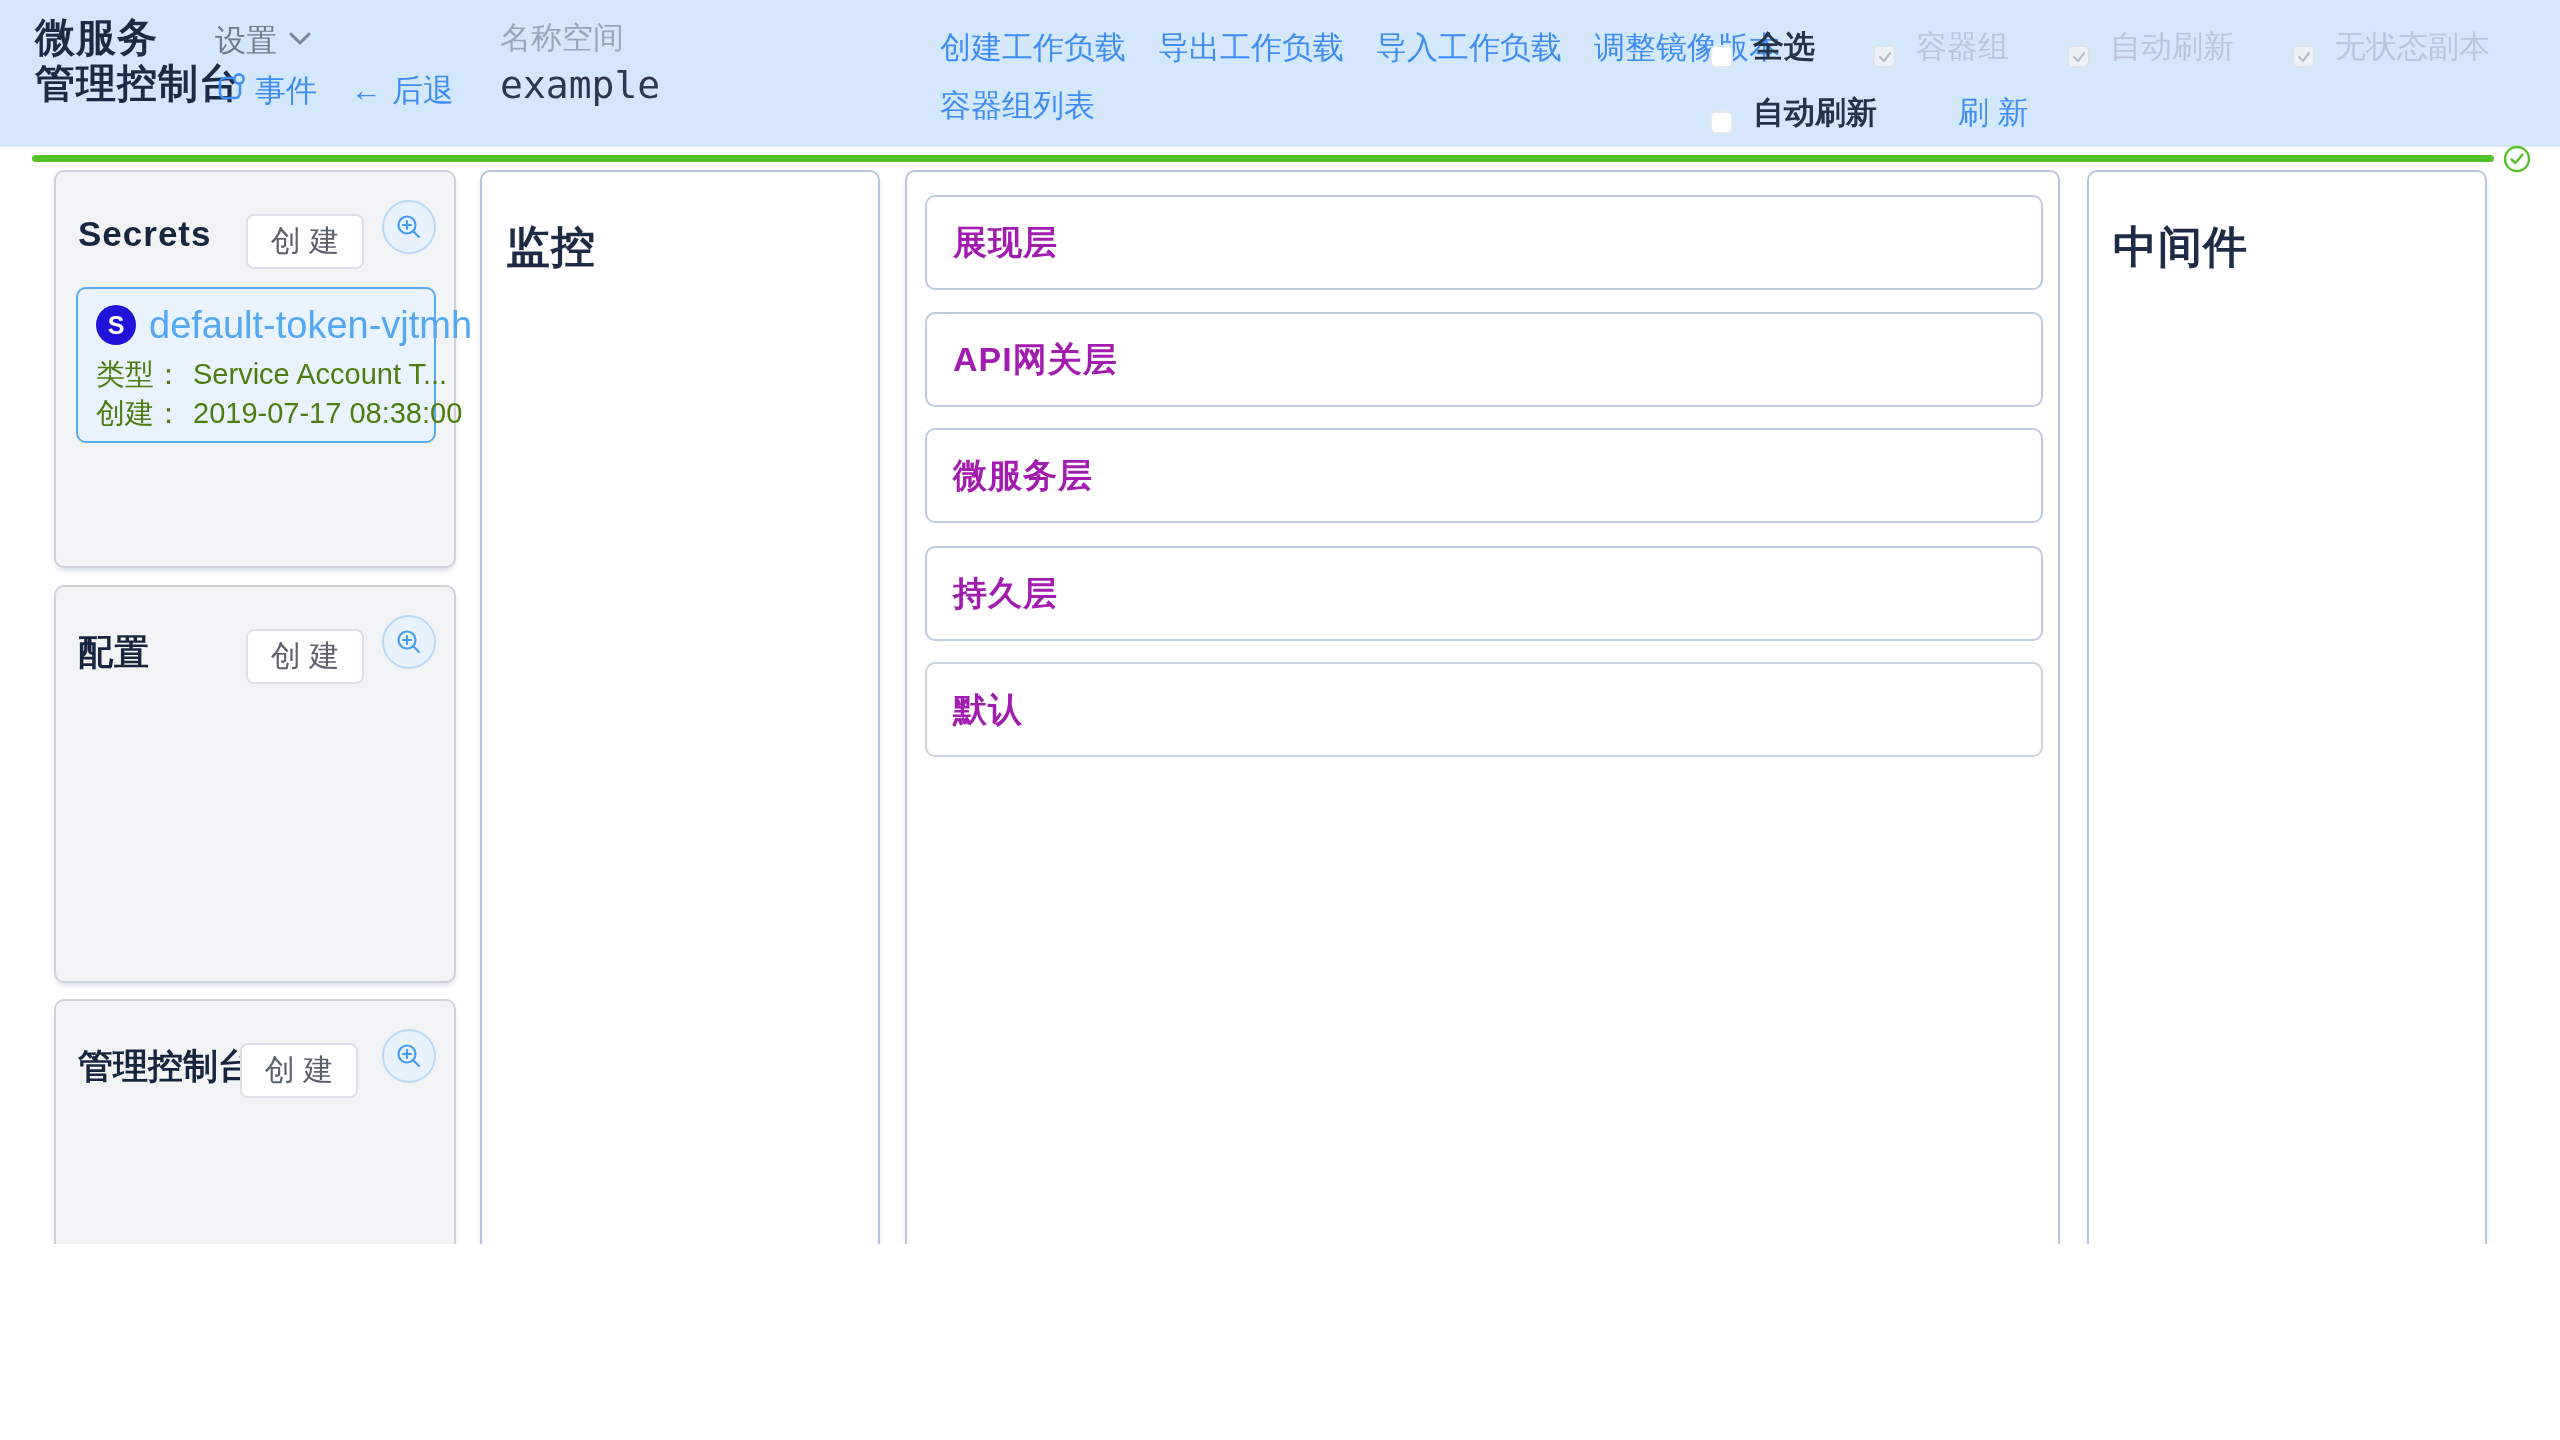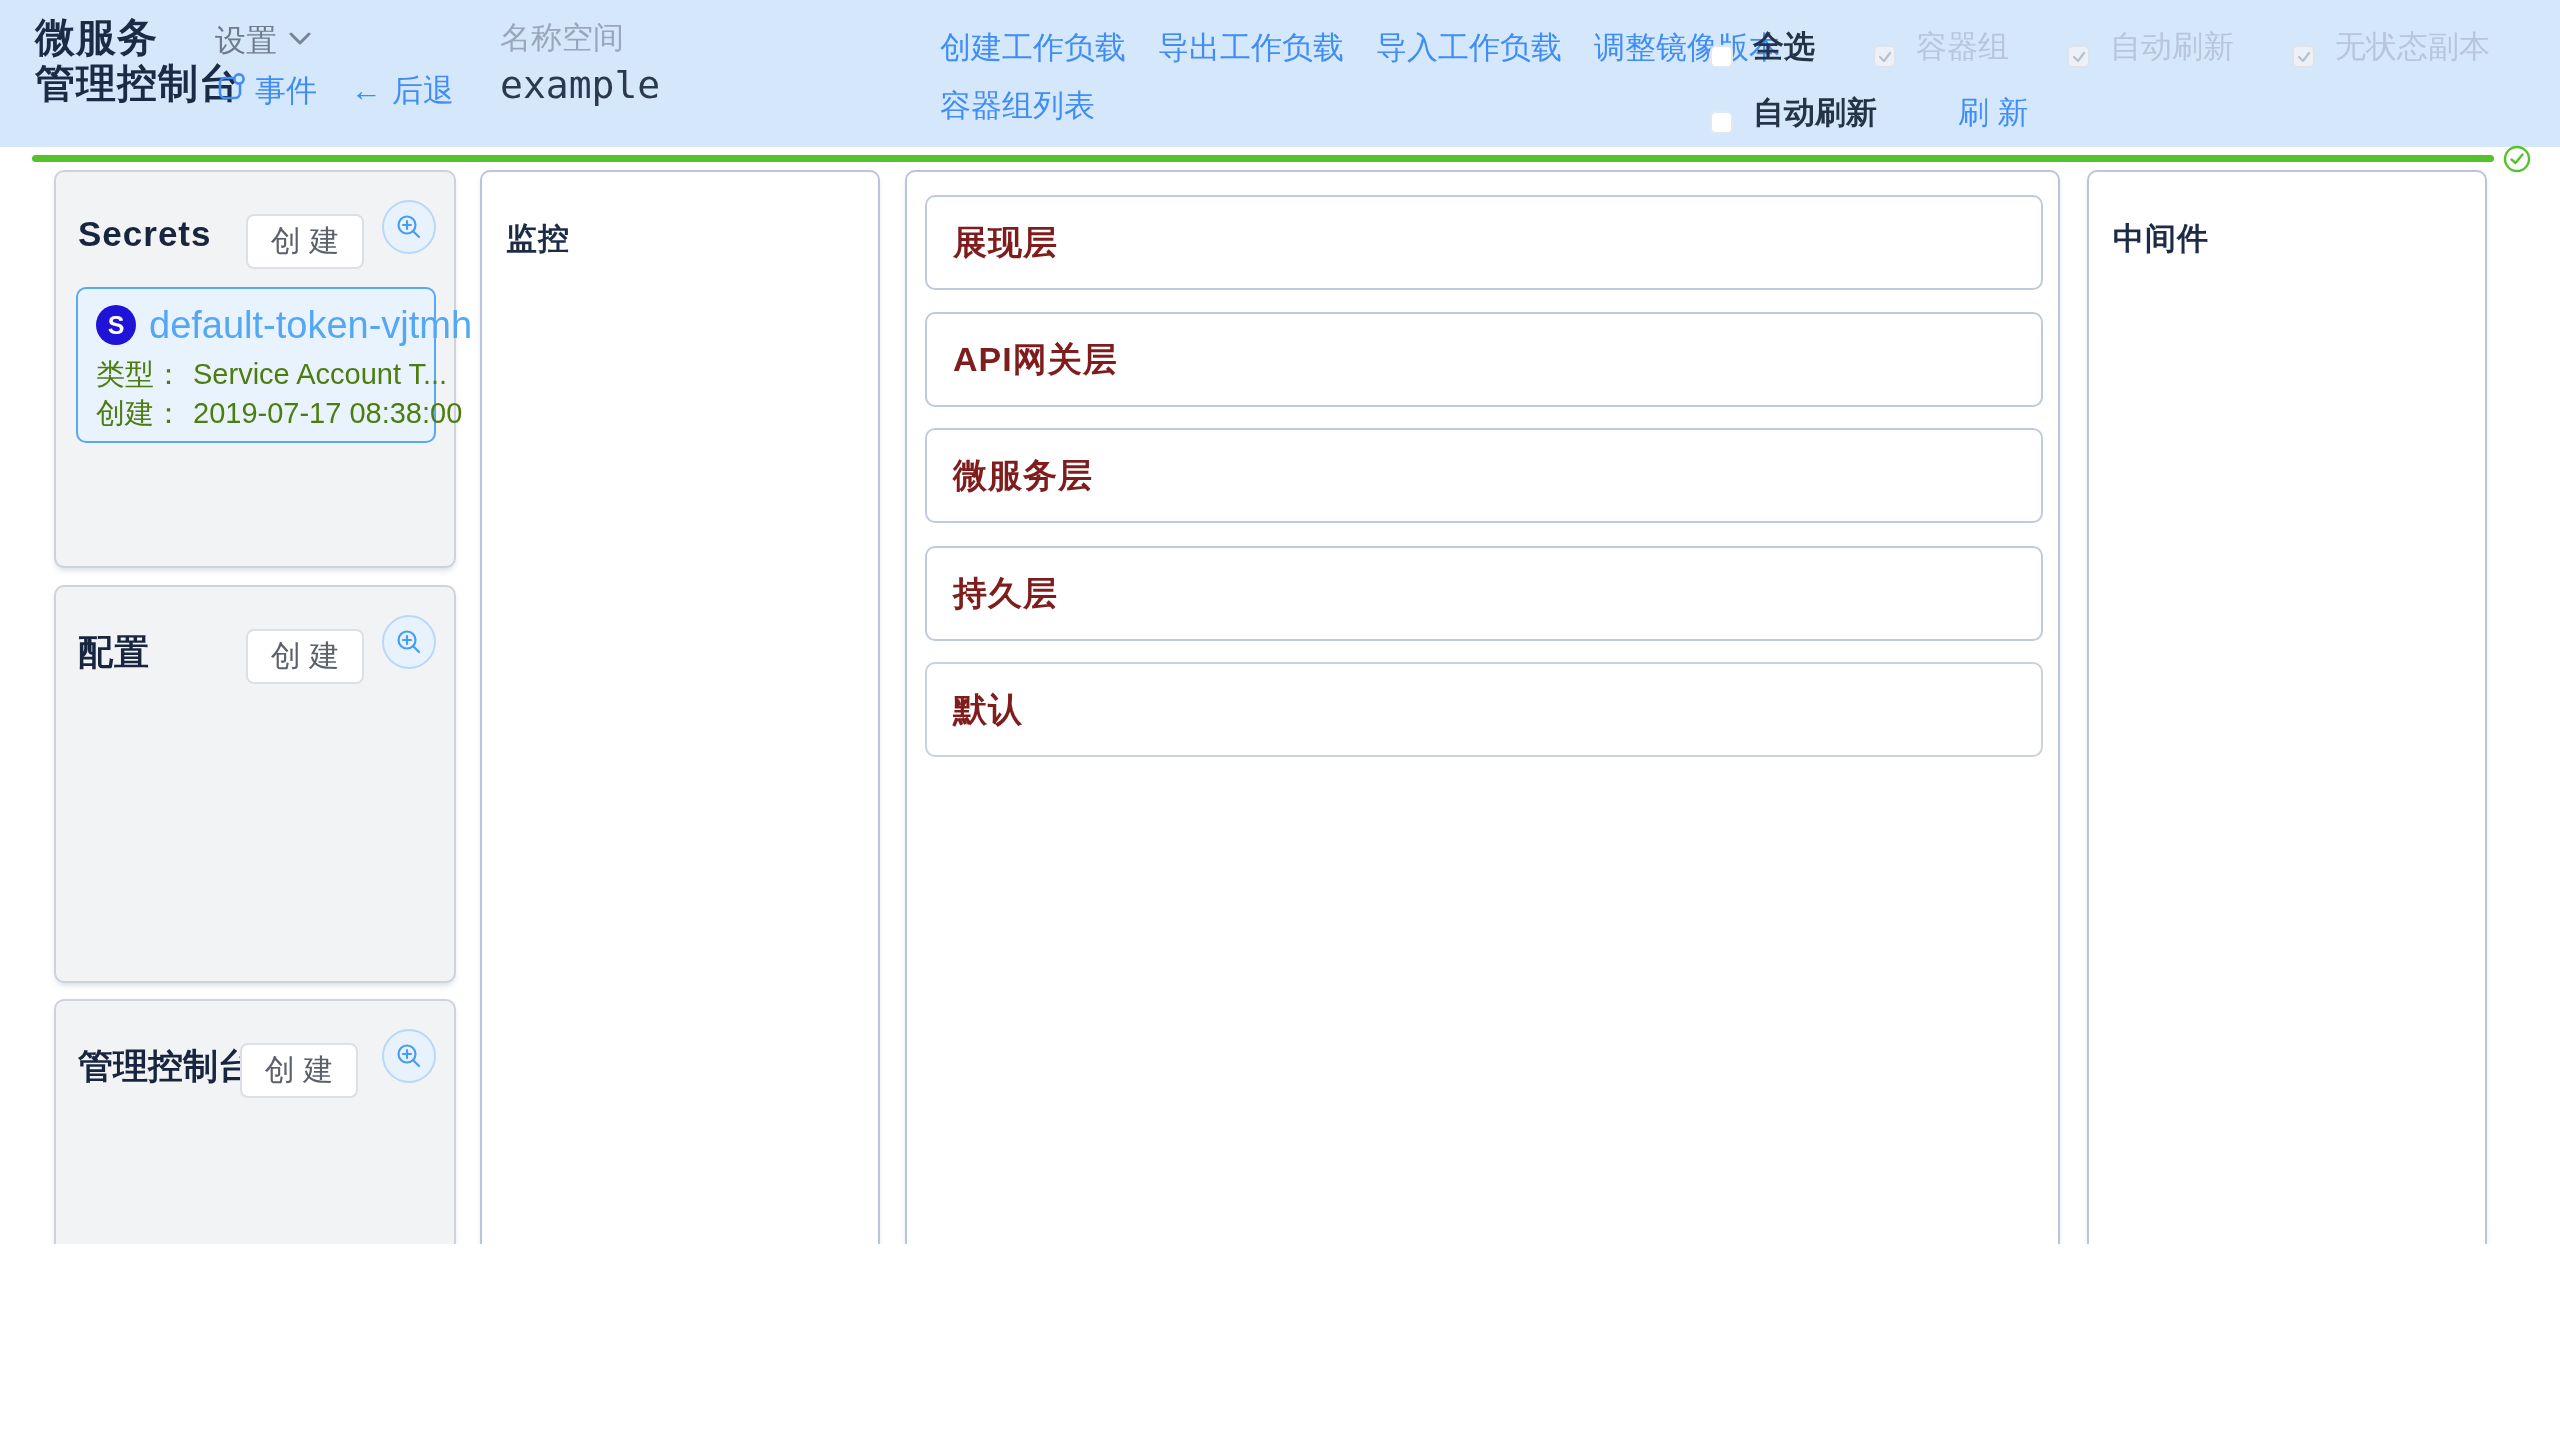--- a/index.html
+++ b/index.html
@@ -52,21 +52,21 @@
   .p-secrets { left:54px;  top:170px; width:402px; height:398px; }
   .p-config  { left:54px;  top:585px; width:402px; height:398px; }
   .p-pvc     { left:54px;  top:999px; width:402px; height:397px; }
   .p-monitor { left:480px; top:170px; width:400px; height:1222px; }
   .p-topo    { left:905px; top:170px; width:1155px; height:1222px; }
   .p-mid     { left:2087px;top:170px; width:400px; height:1222px; }
 
   .panel-title { position:absolute; left:22px; top:42px; font-size:35px; font-weight:600;
                  color:#17253f; letter-spacing:1px; }
   .p-pvc .panel-title { letter-spacing:0; }
-  .white-title { position:absolute; left:24px; top:46px; font-size:31px; font-weight:600;
+  .white-title { position:absolute; left:24px; top:46px; font-size:44px; font-weight:600;
                  color:#1d2b47; letter-spacing:1px; }
   .create-btn { position:absolute; left:190px; top:42px; width:118px; height:55px;
                 background:#ffffff; border:2px solid #dcdfe6; border-radius:8px;
                 font-size:30px; color:#5b616b; display:flex; align-items:center;
                 justify-content:center; cursor:pointer;
                 font-family:"Liberation Sans","DejaVu Sans",sans-serif; }
   .p-pvc .create-btn { left:184px; }
   .zoom-btn { position:absolute; left:326px; top:28px; width:54px; height:54px;
               border-radius:50%; background:#e8f2fd; border:2px solid #b7d8f8;
               display:flex; align-items:center; justify-content:center; cursor:pointer; }
@@ -79,21 +79,21 @@
   .s-badge { width:40px; height:40px; border-radius:50%; background:#2013d8; color:#ffffff;
              font-size:25px; font-weight:bold; display:flex; align-items:center;
              justify-content:center; flex:0 0 auto; }
   .sc-name { font-size:38px; color:#54a7f3; white-space:nowrap; }
   .sc-meta { margin-top:8px; font-size:29px; color:#4d7c0f; line-height:39px; }
   .sc-meta .mrow { display:flex; gap:10px; white-space:nowrap; }
 
   
   .tier-box { position:absolute; left:18px; width:1118px; height:95px; background:#ffffff;
               border:2px solid #c0cade; border-radius:10px; display:flex; align-items:center; }
-  .tier-box .tier-label { font-size:34px; font-weight:600; color:#7f1d1d;
+  .tier-box .tier-label { font-size:34px; font-weight:600; color:#a21caf;
                           padding-left:26px; letter-spacing:1px; }
   .tb-0 { top:23px; }  .tb-1 { top:140px; } .tb-2 { top:256px; }
   .tb-3 { top:374px; } .tb-4 { top:490px; border-color:#ccd2da; }
 </style>
 </head>
 <body>
 
 <div class="stage">
 
   <div class="header">

